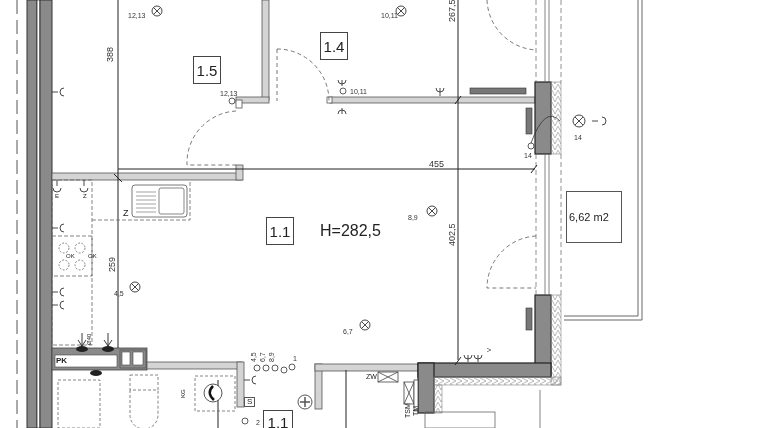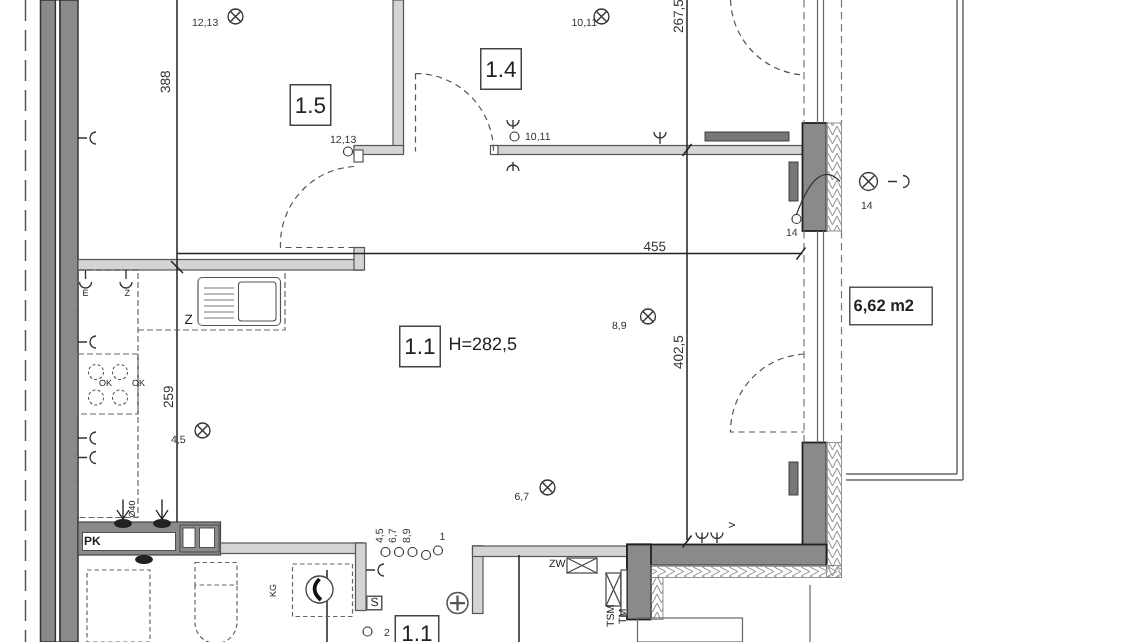--- a/index.html
+++ b/index.html
@@ -3,21 +3,21 @@
 <meta charset="utf-8">
 <style>
   html, body { margin:0; padding:0; background:#ffffff; }
   body { width:760px; height:428px; overflow:hidden; position:relative; font-family:"Liberation Sans", sans-serif; }
   #plan { position:absolute; left:0; top:0; width:760px; height:428px; }
   .lbl { position:absolute; font-family:"Liberation Sans", sans-serif; color:#222; white-space:nowrap; line-height:1; }
   .room-tag { position:absolute; border:1.2px solid #444; background:#fff; font-size:15px; color:#222; display:flex; align-items:center; justify-content:center; font-family:"Liberation Sans", sans-serif; }
   .small { font-size:7px; color:#333; }
   .dim { font-size:9px; color:#333; }
   .vert { transform-origin:left top; transform:rotate(-90deg); }
-  .area-box { position:absolute; border:1px solid #555; background:#fff; font-size:11px; padding:6px 2px; color:#222;font-weight:bold; }
+  .area-box { position:absolute; border:1px solid #555; background:#fff; font-size:11px; padding:19px 2px; color:#222; }
 </style>
 </head>
 <body>
 
 <svg id="plan" viewBox="0 0 760 428" xmlns="http://www.w3.org/2000/svg">
   <defs>
     <pattern id="zig" width="6" height="6" patternUnits="userSpaceOnUse">
       <path d="M0 0 L3 6 L6 0" fill="none" stroke="#999" stroke-width="0.7"></path>
     </pattern>
     <pattern id="zigh" width="6" height="6" patternUnits="userSpaceOnUse">
@@ -225,21 +225,21 @@
   </g>
   <g>
     <rect x="425" y="412" width="70" height="16" fill="none" stroke="#666" stroke-width="0.8"></rect>
     <line x1="540" y1="390" x2="540" y2="428" stroke="#666" stroke-width="0.8"></line>
   </g>
 </svg>
 
 <div class="room-tag" style="left:160px;top:56px;width:26px;height:26px;margin-left:33px;">1.5</div>
 <div class="room-tag" style="left:320px;top:32px;width:26px;height:26px;">1.4</div>
 <div class="room-tag" style="left:266px;top:217px;width:26px;height:26px;">1.1</div>
-<div class="lbl" style="left:299px;top:223px;font-size:12px;text-align:right;">H=282,5</div>
+<div class="lbl" style="left:320px;top:223px;font-size:16px;text-align:right;">H=282,5</div>
 <div class="room-tag" style="left:263px;top:410px;width:28px;height:22px;">1.1</div>
 
 <div class="area-box" style="left:566px;top:191px;width:50px;">6,62 m2</div>
 
 <div class="lbl dim vert" style="left:106px;top:62px;">388</div>
 <div class="lbl dim vert" style="left:448px;top:22px;">267,5</div>
 <div class="lbl dim" style="left:383px;top:160px;margin-left:46px;">455</div>
 <div class="lbl dim vert" style="left:448px;top:246px;">402,5</div>
 <div class="lbl dim vert" style="left:108px;top:272px;">259</div>
 

